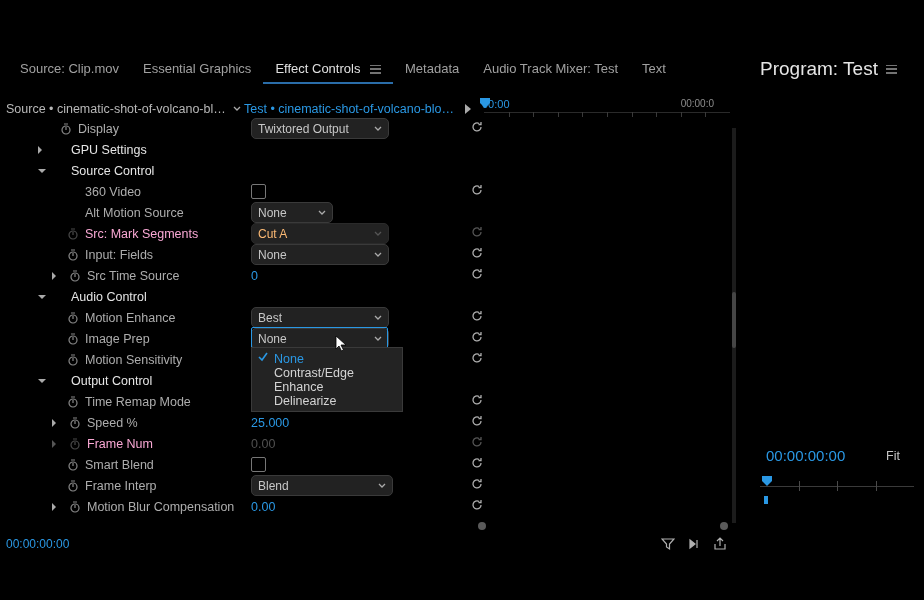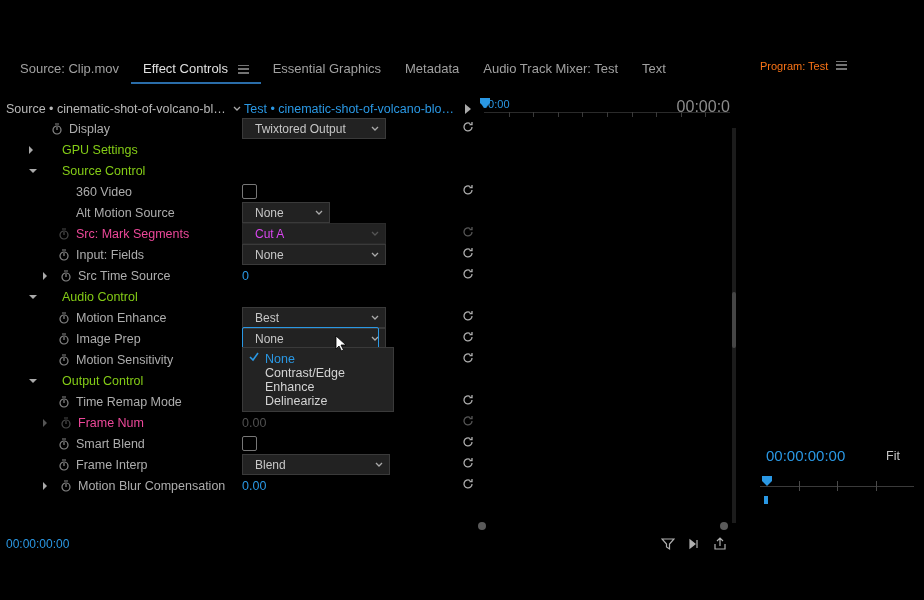--- a/index.html
+++ b/index.html
@@ -9,83 +9,83 @@
 .tab.active{color:#e0e0e0;border-bottom:2px solid #2a6da9}
 .tab .burger{display:inline-block;margin-left:6px;vertical-align:middle}
 .tab .burger svg{display:block}
 .seq-line{position:absolute;top:98px;left:0;width:475px;height:22px;display:flex;align-items:center;font-size:12.5px}
 .seq-src{color:#b8b8b8;padding-left:6px;max-width:224px;overflow:hidden;text-overflow:ellipsis;white-space:nowrap}
 .seq-chev{width:14px;display:flex;justify-content:center}
 .seq-clip{color:#2a98e4;overflow:hidden;text-overflow:ellipsis;white-space:nowrap;flex:1}
 .seq-play{width:14px;display:flex;justify-content:center;cursor:pointer}
 .timeline-hd{position:absolute;top:98px;left:478px;width:252px;height:22px}
 .timeline-hd .tc0{position:absolute;left:4px;top:0;font-size:11px;color:#2a98e4}
-.timeline-hd .tc1{position:absolute;right:0;top:0;font-size:16px;color:#8c8c8c}
+.timeline-hd .tc1{position:absolute;right:16px;top:0;font-size:10px;color:#8c8c8c}
 .timeline-hd .playhead{position:absolute;left:2px;top:0;width:10px;height:10px}
 .timeline-hd .ticks{position:absolute;left:6px;right:0;top:14px;height:6px;border-top:1px solid #2a2a2a}
 .timeline-hd .ticks span{position:absolute;top:-1px;width:1px;height:5px;background:#3a3a3a}
-.panel{position:absolute;top:118px;left:8px;width:475px;bottom:51px;overflow:hidden}
+.panel{position:absolute;top:118px;left:17px;width:475px;bottom:51px;overflow:hidden}
 .row{position:relative;height:21px;display:flex;align-items:center}
 .row .tw{width:10px;display:flex;justify-content:center;cursor:pointer}
 .row .tw svg{display:block}
 .row .ind{display:inline-block}
 .row .sw{width:14px;height:14px;display:flex;align-items:center;justify-content:center;margin-right:5px;cursor:pointer}
 .row .lbl{color:#adadad;font-size:12.5px}
-.row.header .lbl{color:#84cc16}
-.row.dim .lbl{color:#ec4899}
+.row.header .lbl{color:#e5e5e5}
+.row.dim .lbl{color:#f9a8d4}
 .ctrl{position:absolute;left:234px;top:0;height:21px;display:flex;align-items:center}
-.sel{width:126px;height:19px;border:1px solid #3a3a3a;background:#222;color:#c7c7c7;font-size:12px;padding-left:12px;display:flex;align-items:center;justify-content:space-between;padding-right:4px;cursor:pointer;border-radius:0}
-.sel.dim{color:#d946ef;border-color:#2a2a2a}
+.sel{width:126px;height:19px;border:1px solid #3a3a3a;background:#222;color:#c7c7c7;font-size:12px;padding-left:6px;display:flex;align-items:center;justify-content:space-between;padding-right:4px;cursor:pointer;border-radius:5px}
+.sel.dim{color:#fdba74;border-color:#2a2a2a}
 .sel .chev{width:10px}
 .val{color:#2a98e4;font-size:12.5px;cursor:ew-resize}
 .val.dim{color:#505050;cursor:default}
 .chk{width:13px;height:13px;border:1px solid #777;border-radius:2px;display:inline-block;cursor:pointer}
 .reset{position:absolute;right:6px;top:2px;width:16px;height:16px;cursor:pointer;color:#adadad}
 .reset.dim{color:#555}
 .ctrl-border{position:absolute;left:234px;top:-1px;width:135px;height:22px;border:1px solid #2a98e4;border-radius:2px;pointer-events:none}
 .dropdown{position:absolute;left:234px;width:150px;background:#232323;border:1px solid #3a3a3a;z-index:100}
 .dd-item{height:21px;display:flex;align-items:center;padding-left:22px;position:relative;color:#d4d4d4;font-size:12.5px;cursor:pointer}
 .dd-item.sel-item{color:#2a98e4}
 .dd-item .check{position:absolute;left:5px;top:3px}
 .cursor{position:absolute;top:335px;left:335px;width:14px;height:18px;z-index:200;pointer-events:none}
 .scroll-h{position:absolute;left:478px;width:250px;bottom:54px;height:10px;display:flex;align-items:center}
 .scroll-h .dot{width:8px;height:8px;border-radius:50%;background:#5a5a5a}
 .scroll-h .track{flex:1}
 .footer{position:absolute;bottom:30px;left:0;width:730px;height:22px;display:flex;align-items:center}
 .footer .tc{color:#2a98e4;font-size:12px;padding-left:6px}
 .footer .ficons{position:absolute;right:2px;display:flex;gap:10px}
 .footer .ficons span{width:16px;height:16px;cursor:pointer;color:#b0b0b0;display:flex;align-items:center;justify-content:center}
 .program-hd{position:absolute;top:58px;left:760px;display:flex;align-items:center;gap:8px}
-.program-hd .title{color:#f97316;font-size:11px}
+.program-hd .title{color:#e5e5e5;font-size:19px}
 .program-area{position:absolute;top:86px;left:746px;right:0;bottom:100px;background:#000}
 .prog-foot{position:absolute;left:746px;right:6px;bottom:96px;height:48px}
 .prog-foot .tc{position:absolute;left:20px;top:6px;color:#2a98e4;font-size:15px}
 .prog-foot .fit{position:absolute;right:18px;top:8px;color:#c5c5c5;font-size:12.5px;cursor:pointer}
 .prog-scrub{position:absolute;left:760px;right:10px;top:478px;height:24px}
 .prog-scrub .line{position:absolute;left:0;right:0;top:8px;height:1px;background:#3a3a3a}
 .prog-scrub .tick{position:absolute;top:3px;width:1px;height:10px;background:#4a4a4a}
 .prog-scrub .ph{position:absolute;left:2px;top:-2px}
 .prog-scrub .in{position:absolute;left:4px;top:14px;width:8px;height:8px}
 .far-scroll{position:absolute;top:128px;left:732px;width:4px;height:395px;background:#1c1c1c}
 .far-scroll .thumb{position:absolute;top:164px;width:4px;height:56px;background:#454545;border-radius:2px}
 </style>
 </head>
 <body>
 
 <div class="app">
 
 <div class="tabs">
   <div class="tab">Source: Clip.mov</div>
+  <div class="tab">Essential Graphics</div>
   <div class="tab active">
     <span>Effect Controls</span>
     <span class="burger"><svg width="11" height="9" viewBox="0 0 11 9">
             <path d="M0 0h11M0 4h11M0 8h11" stroke="#999" stroke-width="1.3"></path>
           </svg></span>
   </div>
-  <div class="tab">Essential Graphics</div>
   <div class="tab">Metadata</div>
   <div class="tab">Audio Track Mixer: Test</div>
   <div class="tab">Text</div>
 </div>
 
 <div class="seq-line">
   <span class="seq-src">Source • cinematic-shot-of-volcano-blowing-…</span>
   <span class="seq-chev">
         <svg width="8" height="8" viewBox="0 0 8 8">
           <path d="M1 2l3 3 3-3" fill="none" stroke="#aaa" stroke-width="1.3"></path>
@@ -338,20 +338,41 @@
             <circle cx="6" cy="7" r="4" fill="none" stroke="#888" stroke-width="1.2"></circle>
             <path d="M6 7V4M4 1h4" stroke="#888" stroke-width="1.2"></path>
           </svg>
         </span>
     <span class="lbl">Time Remap Mode</span>
     <span class="reset"><svg width="14" height="14" viewBox="0 0 14 14">
             <path d="M11 7a4 4 0 1 1-2-3.5M11 2v2.5H8.5" fill="none" stroke="currentColor" stroke-width="1.3"></path>
           </svg></span>
   </div>
 
+  <div class="row">
+    <span class="tw" style="margin-left:32px">
+          <svg width="8" height="8" viewBox="0 0 8 8">
+            <path d="M2 0l4 4-4 4z" fill="#aaa"></path>
+          </svg>
+        </span>
+    <span class="ind" style="width:9px"></span>
+    <span class="sw">
+          <svg width="12" height="12" viewBox="0 0 12 12">
+            <circle cx="6" cy="7" r="4" fill="none" stroke="#888" stroke-width="1.2"></circle>
+            <path d="M6 7V4M4 1h4" stroke="#888" stroke-width="1.2"></path>
+          </svg>
+        </span>
+    <span class="lbl">Speed %</span>
+    <div class="ctrl">
+          <span class="val">25.000</span>
+        </div>
+    <span class="reset"><svg width="14" height="14" viewBox="0 0 14 14">
+            <path d="M11 7a4 4 0 1 1-2-3.5M11 2v2.5H8.5" fill="none" stroke="currentColor" stroke-width="1.3"></path>
+          </svg></span>
+  </div>
 
   <div class="row dim">
     <span class="tw" style="margin-left:32px">
           <svg width="8" height="8" viewBox="0 0 8 8">
             <path d="M2 0l4 4-4 4z" fill="#555"></path>
           </svg>
         </span>
     <span class="ind" style="width:9px"></span>
     <span class="sw">
           <svg width="12" height="12" viewBox="0 0 12 12">

